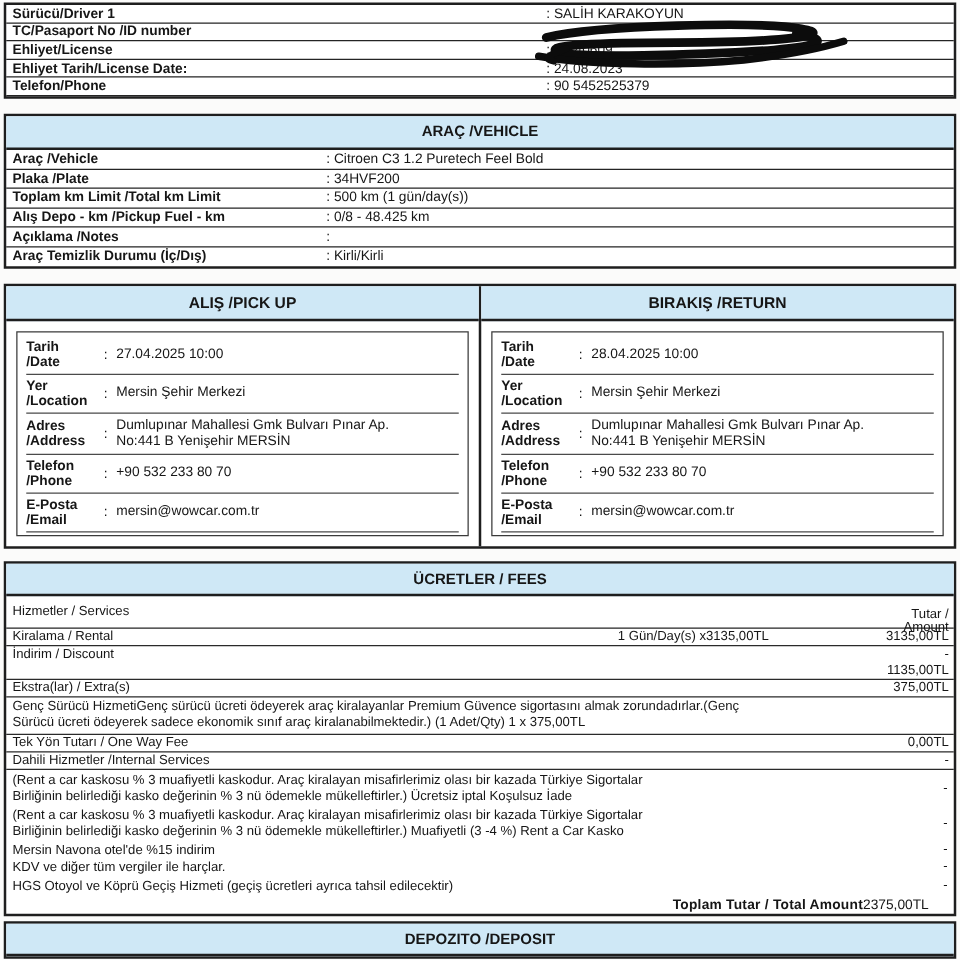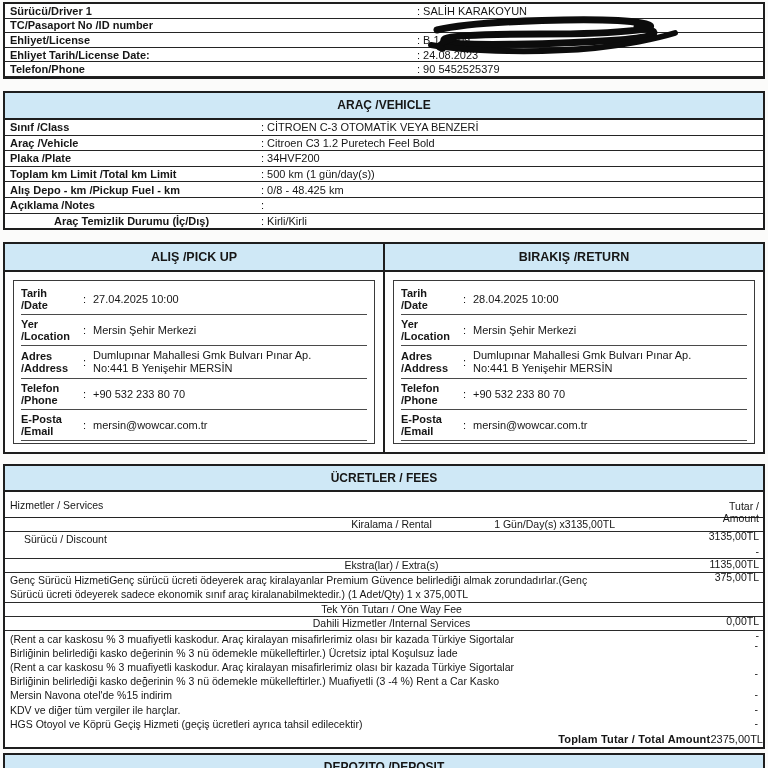--- a/index.html
+++ b/index.html
@@ -10,57 +10,57 @@
   }
   .page{position:absolute;top:0;left:0;width:768px;height:768px;border-radius:23px;}
   .box{border:2px solid #1e1e1e;background:#fff;margin:0 3px;position:relative;}
   .band{
     background:#cfe8f6;border-bottom:2px solid #1e1e1e;
     text-align:center;font-weight:bold;font-size:12px;
     display:flex;align-items:center;justify-content:center;
   }
   
   .kv-row{display:flex;align-items:center;border-bottom:1px solid #242424;height:13px;font-size:11px;}
-  .kv-row:last-child{border-bottom:none;margin-left:44px;}
+  .kv-row:last-child{border-bottom:none;}
   .kv-label{font-weight:bold;padding-left:5px;white-space:nowrap;}
   .kv-val{position:absolute;white-space:nowrap;}
   .driver .kv-row{height:13.6px;}
-  .driver .kv-val{left:412px;}
+  .driver .kv-val{left:432px;}
   
   .vehicle .band{height:25px;}
   .vehicle .kv-row{height:14.6px;}
   .vehicle .kv-val{left:256px;}
   
   .pr-wrap{display:flex;}
   .pr-half{width:50%;position:relative;}
   .pr-half.left{border-right:2px solid #1e1e1e;}
   .pr-half .band{height:26px;font-size:12.5px;}
   .pr-inner{margin:8px;border:1px solid #3a3a3a;padding:3px 7px 2px 7px;}
   .pr-row{display:flex;border-bottom:1px solid #4a4a4a;padding:3px 0 3px 0;min-height:24px;align-items:center;}
   .pr-lbl{width:62px;font-weight:bold;font-size:11px;line-height:12px;flex-shrink:0;}
   .pr-colon{width:10px;font-size:11px;}
   .pr-val{font-size:11px;line-height:13px;}
   
   .fees .band{height:24px;}
   .svc-row{display:flex;justify-content:space-between;align-items:center;height:25px;
     border-bottom:1.5px solid #242424;font-size:10.5px;padding:0 4px 0 5px;}
   .svc-right{text-align:right;line-height:11.5px;margin-top:16px;}
   .fee-row{position:relative;display:flex;align-items:center;border-bottom:1px solid #2a2a2a;
-    font-size:10.5px;height:13px;padding:0 4px 0 19px;flex-direction:column;}
+    font-size:10.5px;height:13px;padding:0 4px 0 5px;}
   .fee-amt{margin-left:auto;white-space:nowrap;}
   .fee-mid{position:absolute;right:148px;white-space:nowrap;}
   .fee-two{height:26px;align-items:flex-start;}
   .fee-two .lbl-top{padding-top:0.5px;}
   .amt-stack{margin-left:auto;text-align:right;line-height:13px;}
   .para-row{border-bottom:1px solid #2a2a2a;font-size:10.5px;line-height:13.5px;padding:1px 4px 1px 5px;}
   .internal{font-size:10.5px;line-height:13.5px;padding:1px 0 0 0;}
   .int-item{position:relative;padding:1px 16px 0 5px;}
   .int-dash{position:absolute;right:5px;top:50%;transform:translateY(-50%);}
   .total-row{display:flex;justify-content:flex-end;align-items:center;height:15px;
-    font-size:11px;padding-right:0;}
+    font-size:11px;padding-right:20px;}
   .total-row .tlbl{font-weight:bold;letter-spacing:0.2px;}
   
   .deposit .band{height:24px;}
   .scribble{position:absolute;left:418px;top:11px;width:256px;height:40px;z-index:5;pointer-events:none;}
   .gap12{height:12px;}
   .gap10{height:10px;}
   .gap4{height:4px;}
   .topgap{height:2px;}
 </style>
 </head>
@@ -96,24 +96,20 @@
       <path d="M8 30 C 48 37, 118 38, 172 33 C 208 29, 232 24, 252 18" stroke="#0c0c0c" stroke-width="6" fill="none" stroke-linecap="round"></path>
       <path d="M30 24 C 18 28, 10 32, 20 34" stroke="#0c0c0c" stroke-width="5.5" fill="none" stroke-linecap="round"></path>
     </svg>
   </div>
 
   <div class="gap12"></div>
 
   <div class="box vehicle">
     <div class="band">ARAÇ /VEHICLE</div>
     <div class="kv-row">
-      <span class="kv-label">Sınıf /Class</span>
-      <span class="kv-val">: CİTROEN C-3 OTOMATİK VEYA BENZERİ</span>
-    </div>
-    <div class="kv-row">
       <span class="kv-label">Araç /Vehicle</span>
       <span class="kv-val">: Citroen C3 1.2 Puretech Feel Bold</span>
     </div>
     <div class="kv-row">
       <span class="kv-label">Plaka /Plate</span>
       <span class="kv-val">: 34HVF200</span>
     </div>
     <div class="kv-row">
       <span class="kv-label">Toplam km Limit /Total km Limit</span>
       <span class="kv-val">: 500 km (1 gün/day(s))</span>
@@ -206,29 +202,29 @@
     <div class="svc-row">
       <span>Hizmetler / Services</span>
       <span class="svc-right"><span>Tutar /</span><br><span>Amount</span></span>
     </div>
     <div class="fee-row">
       <span>Kiralama / Rental</span>
       <span class="fee-mid">1 Gün/Day(s) x3135,00TL</span>
       <span class="fee-amt">3135,00TL</span>
     </div>
     <div class="fee-row fee-two">
-      <span class="lbl-top">Sürücü / Discount</span>
+      <span class="lbl-top">İndirim / Discount</span>
       <span class="amt-stack"><span>-</span><br><span>1135,00TL</span></span>
     </div>
     <div class="fee-row">
       <span>Ekstra(lar) / Extra(s)</span>
       <span class="fee-amt">375,00TL</span>
     </div>
     <div class="para-row">
-      <div>Genç Sürücü HizmetiGenç sürücü ücreti ödeyerek araç kiralayanlar Premium Güvence belirlediği almak zorundadırlar.(Genç</div>
+      <div>Genç Sürücü HizmetiGenç sürücü ücreti ödeyerek araç kiralayanlar Premium Güvence sigortasını almak zorundadırlar.(Genç</div>
       <div>Sürücü ücreti ödeyerek sadece ekonomik sınıf araç kiralanabilmektedir.) (1 Adet/Qty) 1 x 375,00TL</div>
     </div>
     <div class="fee-row">
       <span>Tek Yön Tutarı / One Way Fee</span>
       <span class="fee-amt">0,00TL</span>
     </div>
     <div class="fee-row">
       <span>Dahili Hizmetler /Internal Services</span>
       <span class="fee-amt">-</span>
     </div>

